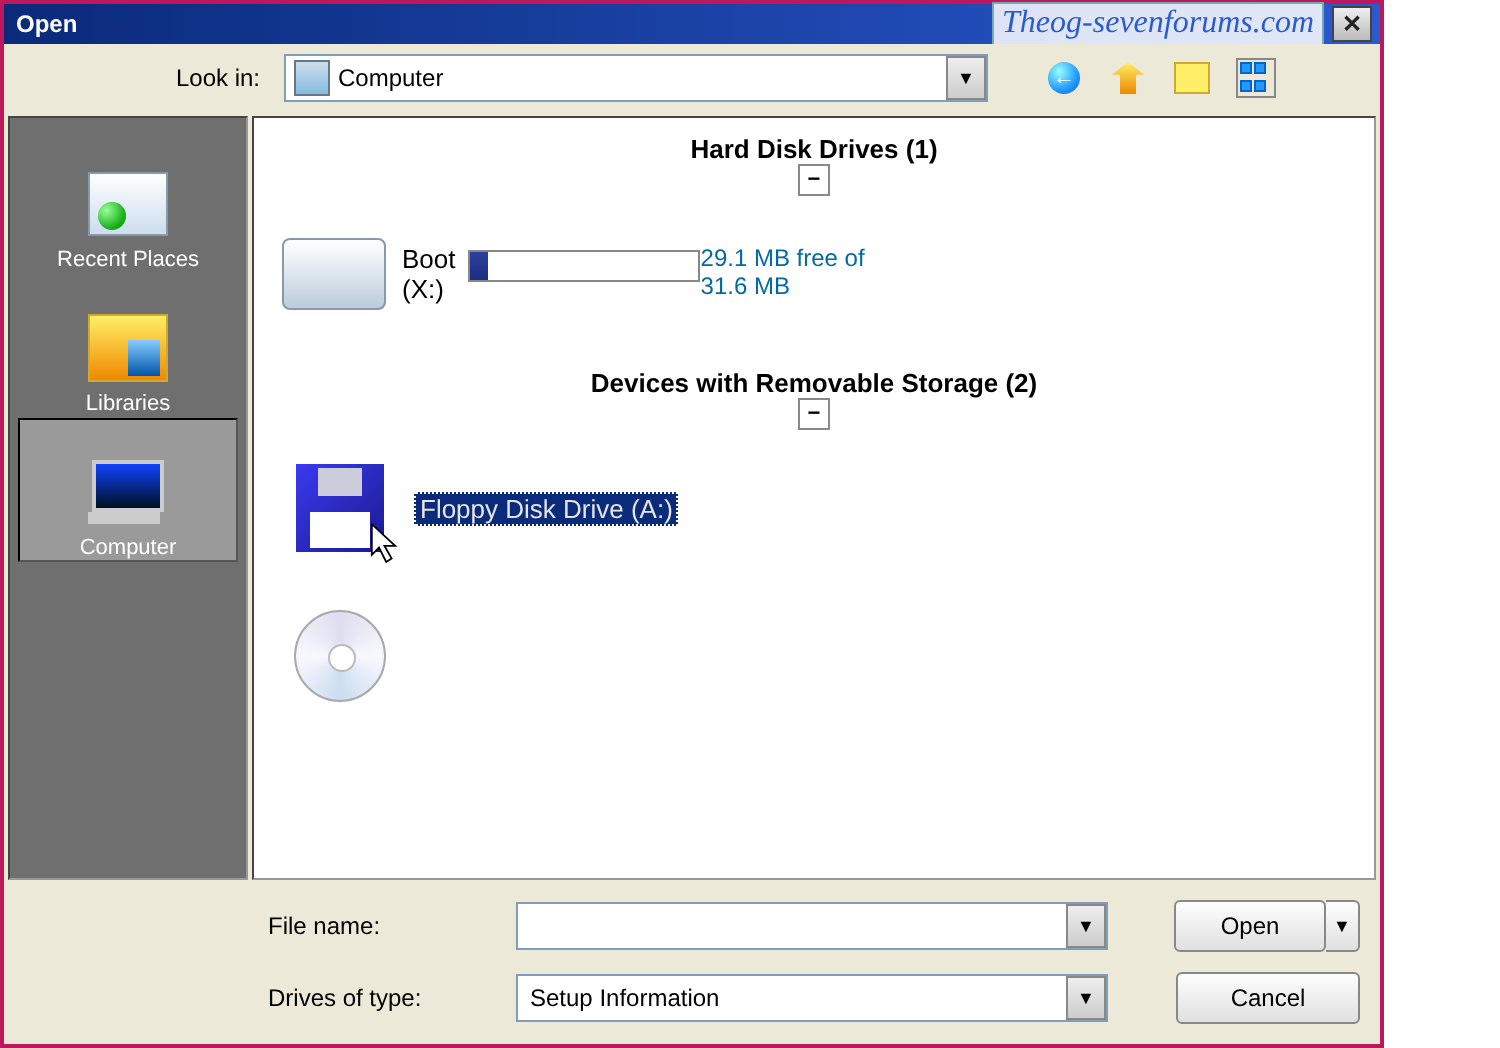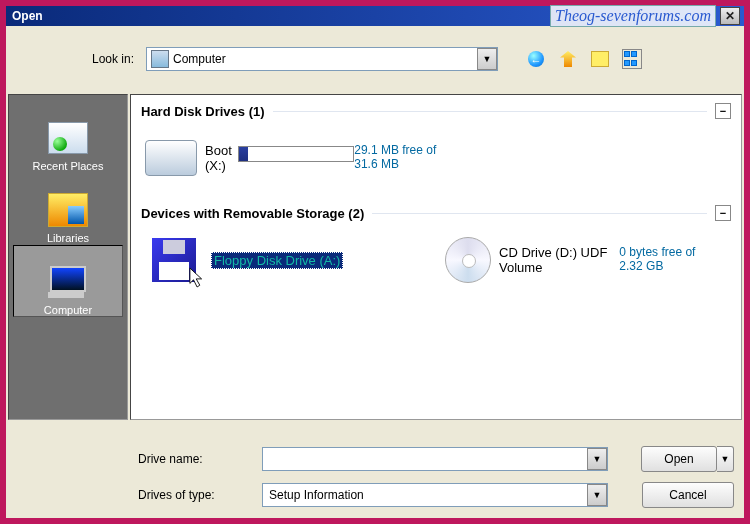--- a/index.html
+++ b/index.html
@@ -3,28 +3,27 @@
 <meta charset="utf-8">
 <style>
   html, body {
     margin: 0;
     padding: 0;
     font-family: Tahoma, "Segoe UI", sans-serif;
     font-size: 11px;
     background: #fff;
   }
   .win {
-    width: 750px;
+    width: 692px;
     height: 524px;
     box-sizing: border-box;
-    border: 6px solid #be185d;
+    border: 2px solid #be185d;
     display: flex;
     flex-direction: column;
     background: #ece9d8;
-    gap: 16px;
   }
   .titlebar {
     height: 20px;
     background: linear-gradient(to right, #0a2a7a, #2a5ad0);
     color: #fff;
     font-weight: bold;
     font-size: 12px;
     display: flex;
     align-items: center;
     padding: 0 4px 0 6px;
@@ -222,20 +221,21 @@
     padding: 8px 10px;
     font-size: 12px;
   }
   .lv-group {
     margin-bottom: 20px;
   }
   .lv-group-hdr {
     display: flex;
     align-items: center;
     margin-bottom: 12px;
+    flex-direction: column;
   }
   .lv-group-hdr .gname { font-weight: bold; font-size: 13px; }
   .lv-group-hdr .gline { flex:1; height:1px; background:#e0e6f0; margin: 0 8px; }
   .lv-group-hdr .gcoll {
     width: 14px; height:14px; border:1px solid #888;
     display:flex; align-items:center; justify-content:center; font-size:11px; font-weight:bold;
     background:#fff;
   }
   .lv-items {
     display:flex; flex-wrap: wrap; gap: 20px 30px; padding-left: 4px;
@@ -281,21 +281,21 @@
   .free-bar {
     width: 180px; height: 14px;
     border: 1px solid #888;
     background: #fff;
     margin: 3px 0;
     position:relative;
   }
   .free-bar .fill { height:100%; background: linear-gradient(#2a3fa0, #1e2f80); }
 
   .sel {
-    background: #0a2a7a; color:#14b8a6;
+    background: #0a2a7a; color:#e5e5e5;
     border: 1px dotted #fff;
     padding: 0 2px;
   }
 
   .cursor {
     position: absolute;
     width: 18px;
     height: 22px;
     pointer-events: none;
   }
@@ -455,34 +455,30 @@
             <div class="cursor" style="left:44px; top:34px;">
               <svg viewBox="0 0 20 24">
                   <path d="M1 1 L1 18 L5 14 L9 22 L12 20 L8 13 L14 13 Z" fill="#fff" stroke="#000" stroke-width="1"></path>
                 </svg>
             </div>
           </div>
           <div class="lv-item">
             <div class="big-icon">
                 <div class="icon-cd"></div>
               </div>
-            <div class="meta">
-              <span class="name">CD Drive (D:) UDF Volume</span>
-              <span class="sub">0 bytes free of 2.32 GB</span>
-            </div>
           </div>
         </div>
       </div>
 
     </div>
   </div>
 
   <div class="bottom">
 
-    <div class="blabel">Drive name:</div>
+    <div class="blabel">File name:</div>
     <div class="bcombo">
       <span></span>
       <div class="combo-drop">▼</div>
     </div>
     <div class="bbtn-wrap">
       <div class="bbtn split">
         <span>Open</span>
       </div>
       <div class="bbtn-drop">▼</div>
     </div>

